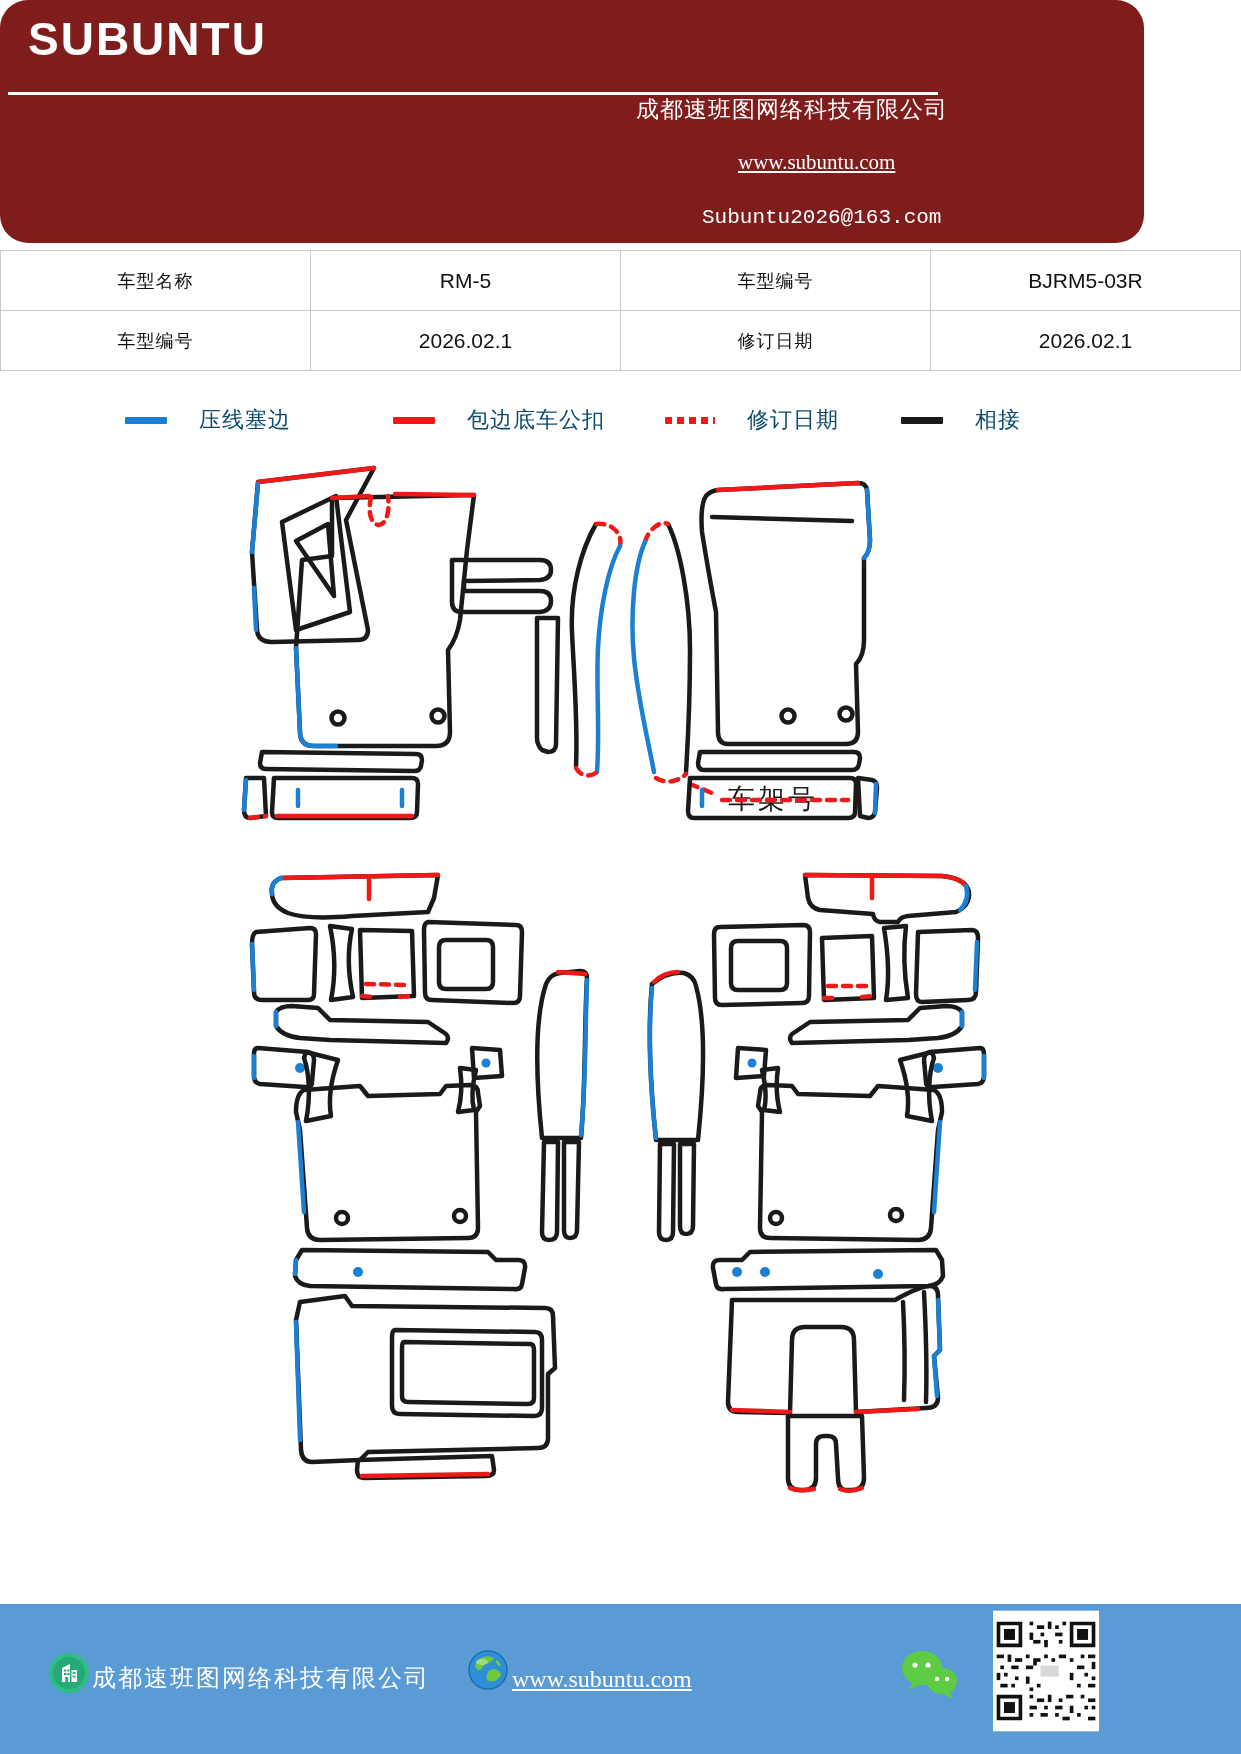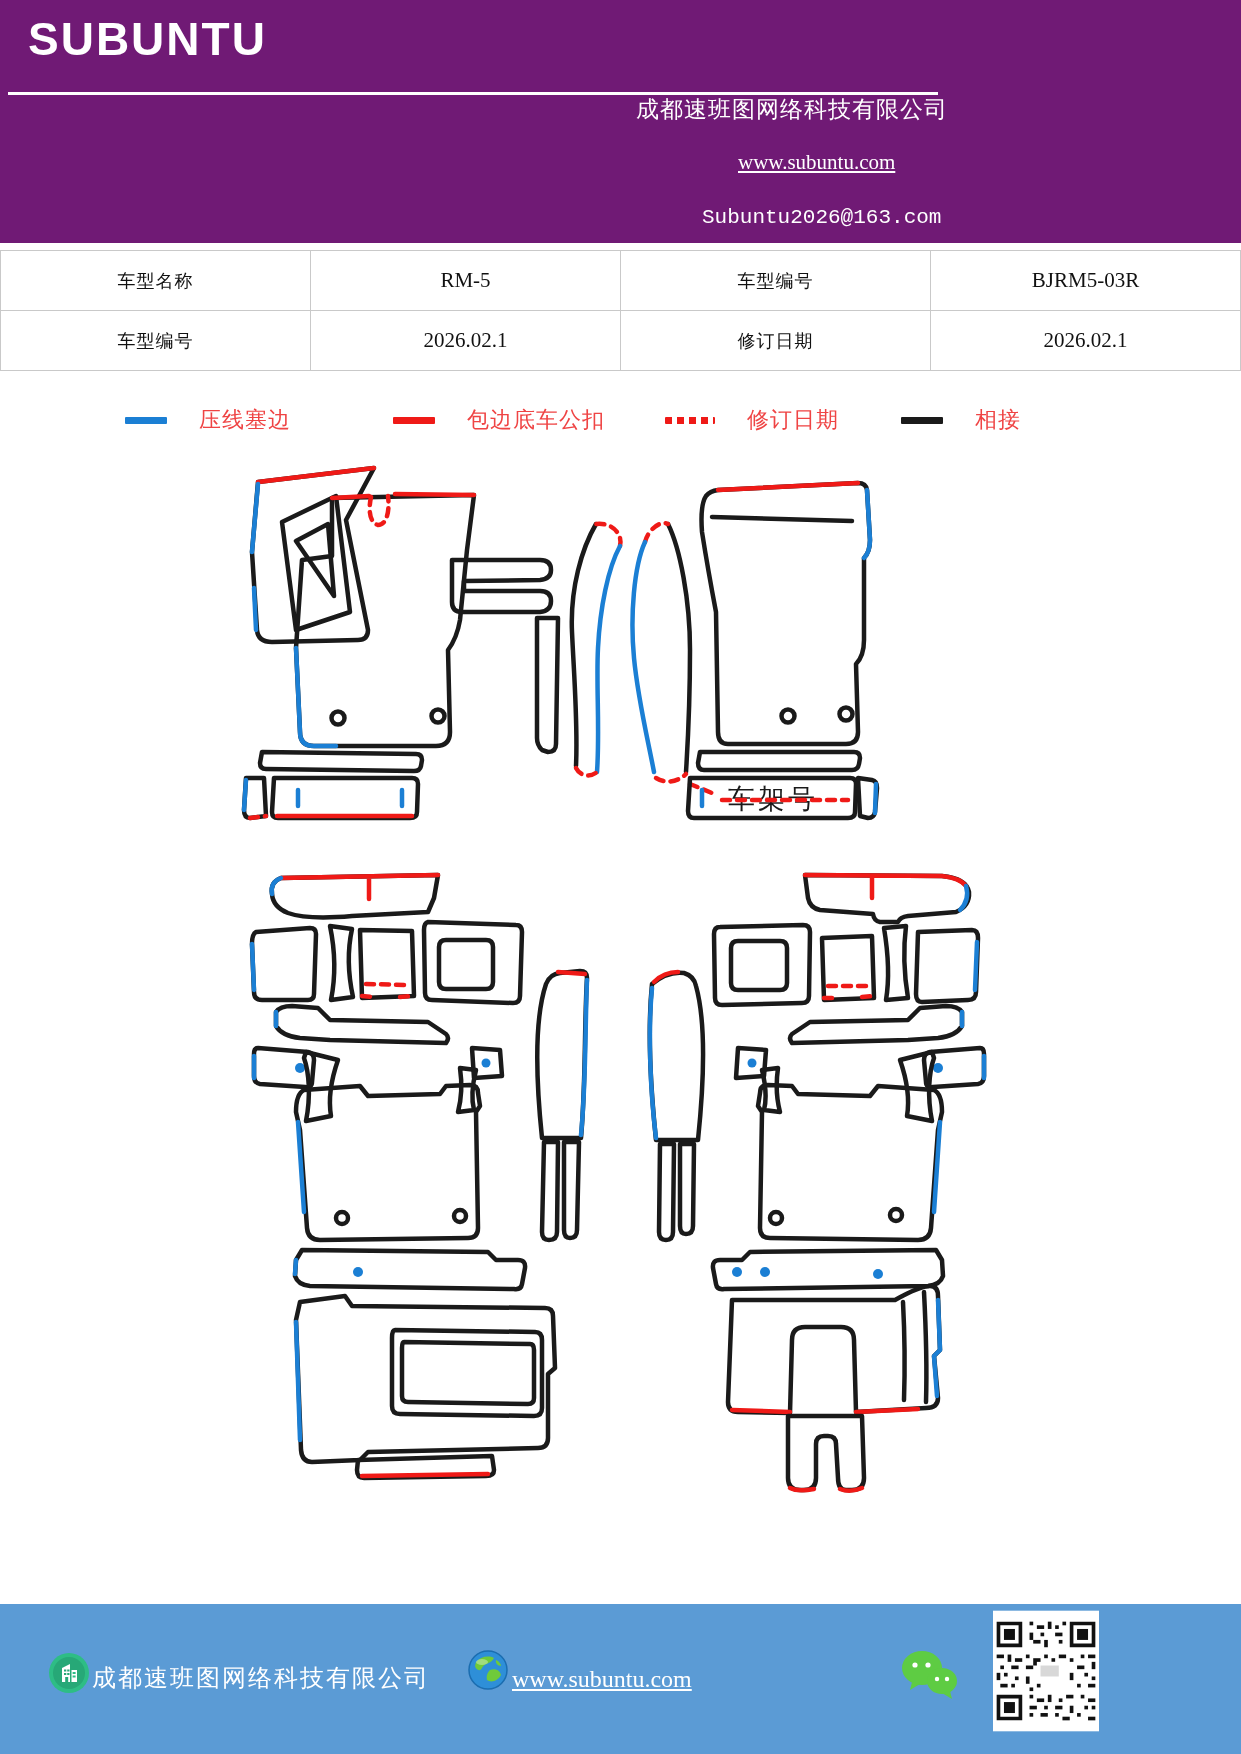--- a/index.html
+++ b/index.html
@@ -1,39 +1,39 @@
 <!DOCTYPE html>
 <html><head>
 <meta charset="utf-8">
 <style>
   html,body{margin:0;padding:0;background:#ffffff;}
   body{width:1241px;height:1754px;position:relative;font-family:"Liberation Sans",sans-serif;overflow:hidden;}
   
-  .header{position:absolute;left:0;top:0;width:1241px;height:243px;background:#701a75;color:#fff;}
+  .header{position:absolute;left:0;top:0;width:1144px;height:243px;background:#7f1d1d;color:#fff;border-radius:28px;}
   .brand{position:absolute;left:28px;top:12px;font-size:46px;font-weight:bold;letter-spacing:2px;font-family:"Liberation Sans",sans-serif;}
   .header-rule{position:absolute;left:8px;top:92px;width:930px;height:3px;background:#fff;}
   .doc-title{position:absolute;left:28px;top:132px;font-size:35px;font-family:"Liberation Serif",serif;letter-spacing:2px;}
   .hdr-company{position:absolute;left:636px;top:94px;font-size:23px;font-family:"Liberation Serif",serif;letter-spacing:1px;}
   .hdr-site{position:absolute;left:738px;top:150px;font-size:21px;font-family:"Liberation Serif",serif;text-decoration:underline;}
   .hdr-mail{position:absolute;left:702px;top:180px;font-size:21px;font-family:Liberation Mono, monospace;margin-top:26px;}
   .sop{position:absolute;left:930px;top:48px;font-size:92px;font-weight:bold;letter-spacing:4px;font-family:"Liberation Sans",sans-serif;}
   
   .info-table{position:absolute;left:0;top:250px;width:1241px;border-collapse:collapse;table-layout:fixed;}
   .info-table td{border:1.5px solid #c9c9c9;height:57px;text-align:center;vertical-align:middle;color:#111;}
   .cell-label{font-size:18px;font-family:"Liberation Serif",serif;letter-spacing:1px;}
-  .cell-value{font-size:21px;font-family:Liberation Serif, serif;}
+  .cell-value{font-size:21px;font-family:Liberation Sans, sans-serif;}
   
   .legend{position:absolute;left:125px;top:405px;width:990px;height:30px;display:flex;align-items:center;}
   .legend-item{display:flex;align-items:center;}
   .swatch{width:42px;height:7px;border-radius:1px;}
   .sw-blue{background:#1b7fd4;}
   .sw-red{background:#ef1a17;}
   .sw-black{background:#1a1a1a;}
   .sw-dashed{width:50px;height:7px;background:repeating-linear-gradient(90deg,#ef1a17 0 7px,transparent 7px 12px);}
-  .legend-label{font-size:22px;color:#ef4444;font-family:"Liberation Serif",serif;margin-left:32px;letter-spacing:1px;}
+  .legend-label{font-size:22px;color:#0c4a6e;font-family:"Liberation Serif",serif;margin-left:32px;letter-spacing:1px;}
   .gap1{width:102px;} .gap2{width:60px;} .gap3{width:62px;}
   
   .diagram{position:absolute;left:0;top:455px;width:1241px;height:1075px;}
   .diagram svg{display:block;}
   .ink{stroke:#1a1a1a;fill:none;stroke-width:4.5;stroke-linejoin:round;stroke-linecap:round;}
   .blue{stroke:#1b7fd4;fill:none;stroke-width:4.5;stroke-linejoin:round;stroke-linecap:round;}
   .red{stroke:#ef1a17;fill:none;stroke-width:4.5;stroke-linejoin:round;stroke-linecap:round;}
   .redd{stroke:#ef1a17;fill:none;stroke-width:4.5;stroke-dasharray:8 7;stroke-linecap:round;}
   .bdot{fill:#1b7fd4;stroke:none;}
   .vin-text{font-family:"Liberation Serif",serif;font-size:27px;fill:#1a1a1a;letter-spacing:3px;}

